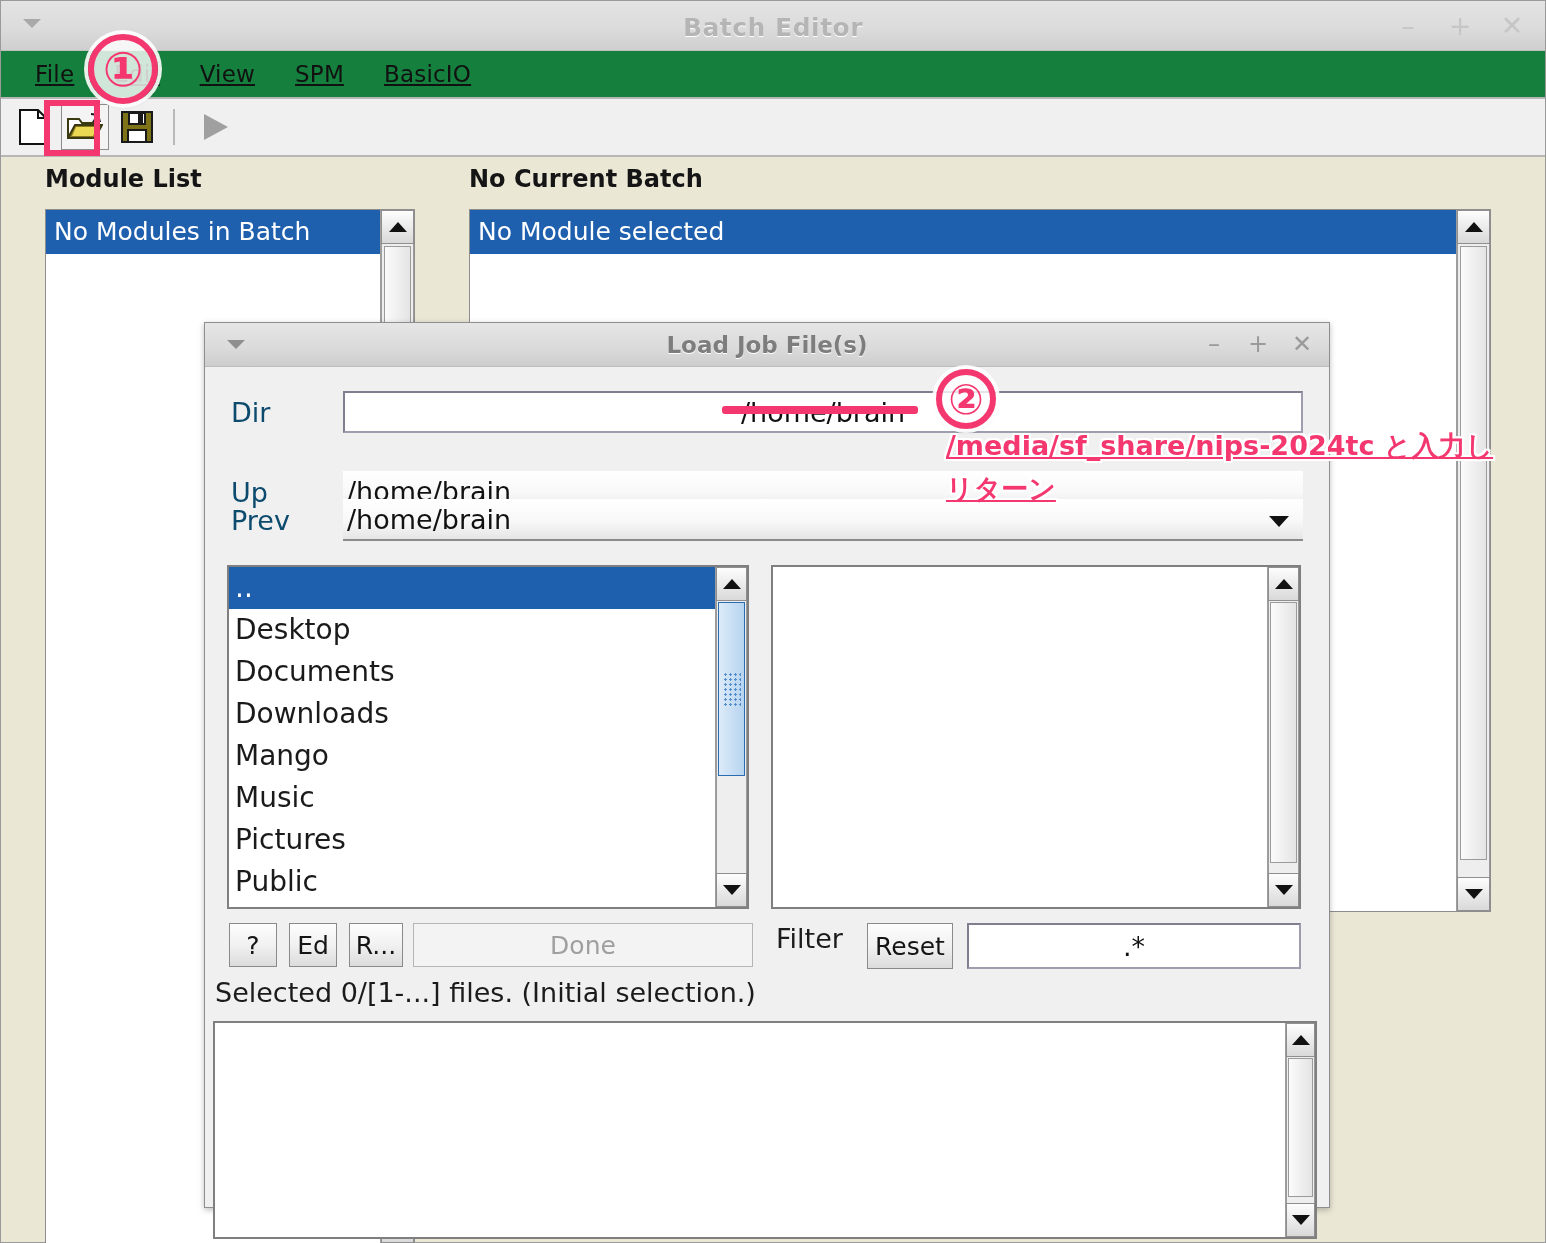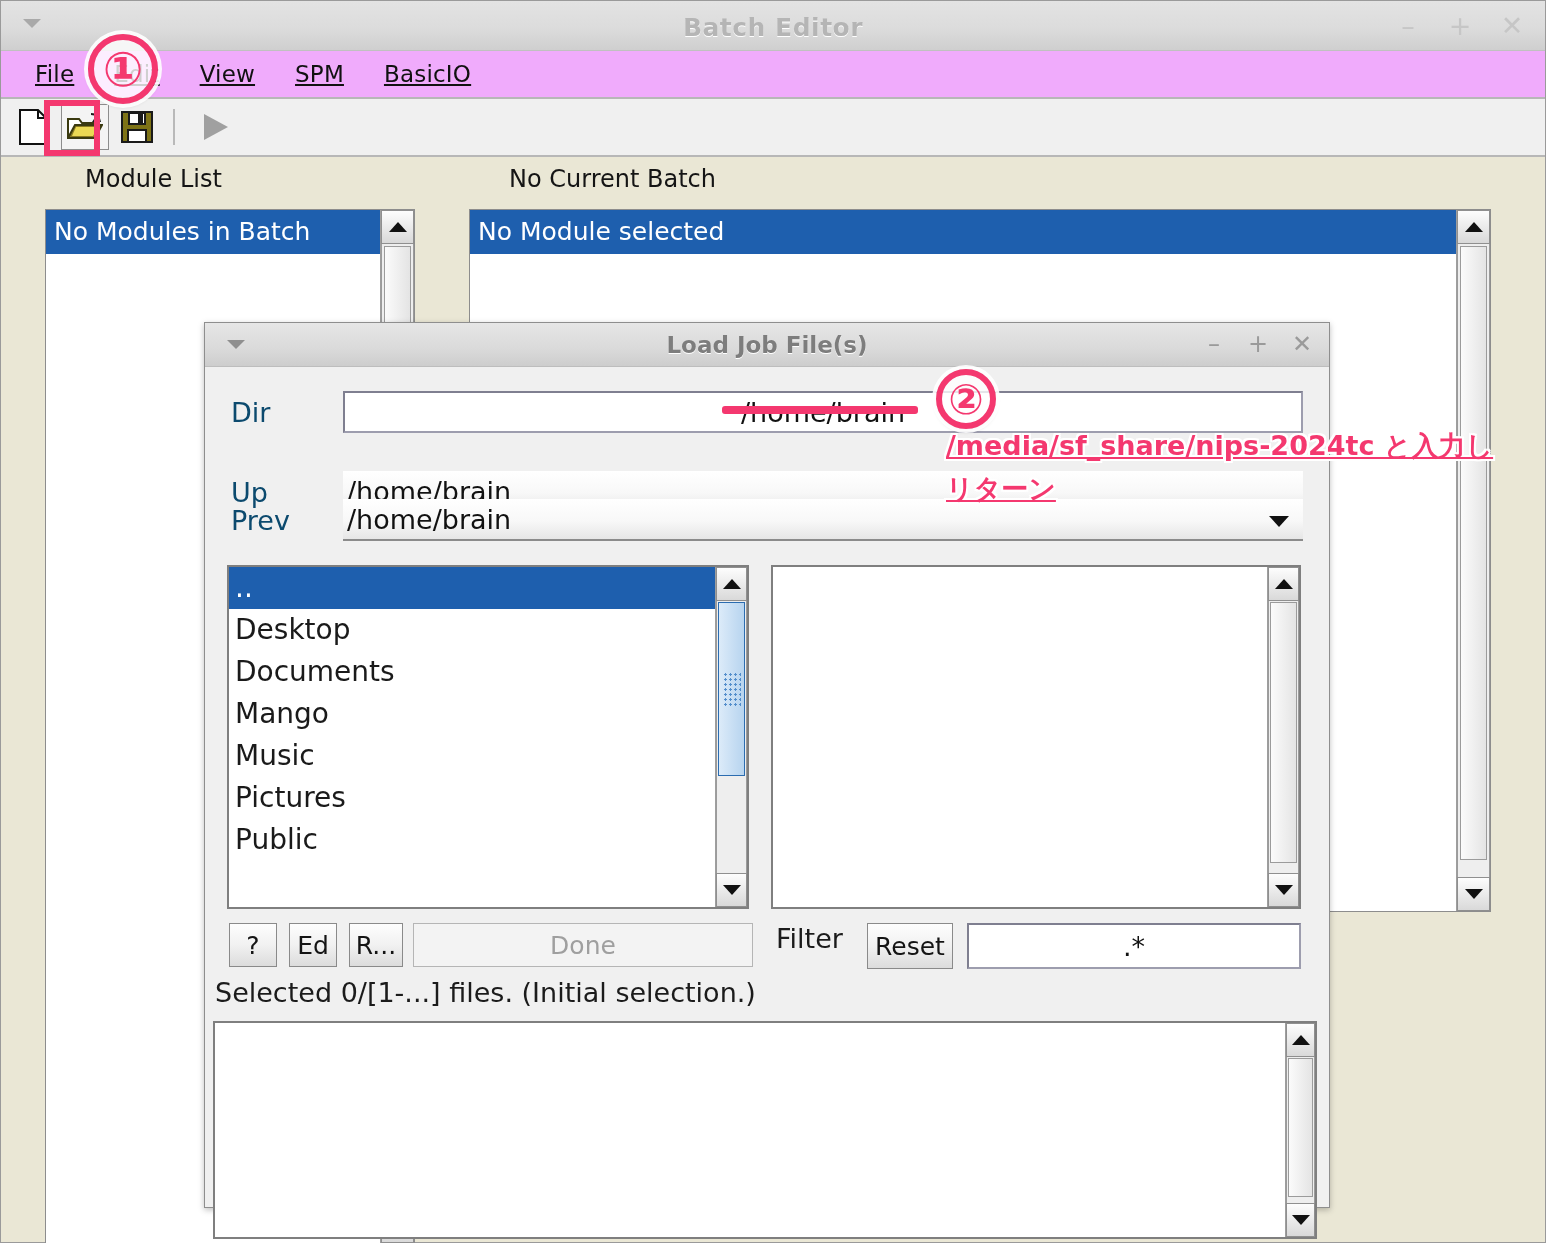--- a/index.html
+++ b/index.html
@@ -36,21 +36,21 @@
     font-size: 25px; font-weight: bold;
     text-shadow: 0 1px 0 #ffffff;
     letter-spacing: 0.5px;
   }
   .tb-controls { position: absolute; right: 20px; top: 10px; display: flex; gap: 26px; color: #c6c6c6; }
   .tb-ctrl { font-size: 27px; line-height: 30px; width: 26px; text-align: center; font-family: "DejaVu Sans", sans-serif; }
 
   
   .menubar {
     position: relative; height: 48px;
-    background: #f0abfc;
+    background: #15803d;
     border-bottom: 2px solid #b7b7b7;
     display: flex; align-items: center; padding-left: 14px;
   }
   .menu-item {
     font-size: 23px; color: #111; padding: 2px 20px; letter-spacing: 0.2px;
   }
   .menu-item u { text-decoration: underline; }
 
   
   .toolbar {
@@ -66,21 +66,21 @@
   }
   .tool-btn.framed {
     background: #f4f4f4;
     border: 1px solid #8d8d8d;
   }
   .tool-sep { width: 2px; height: 36px; background: #b9b9b9; margin: 0 16px 0 8px; }
 
   
   .mw-body { position: relative; height: calc(100% - 158px); }
   .mw-heading {
-    position: absolute; font-size: 24px; font-weight: normal; color: #151515; margin-left: 40px;
+    position: absolute; font-size: 24px; font-weight: bold; color: #151515;
   }
   #h-module-list { left: 44px; top: 8px; }
   #h-current-module { left: 468px; top: 8px; }
 
   .listbox {
     position: absolute;
     background: #ffffff;
     border: 1px solid #8d8d8d;
     display: flex;
   }
@@ -341,20 +341,21 @@
           <span>/home/brain</span>
           <span class="combo-arrow"></span>
         </span>
       </div>
 
       <div class="panel" style="left:22px; top:198px; width:522px; height:344px;">
         <div class="p-items">
           <div class="p-row sel">..</div>
           <div class="p-row">Desktop</div>
           <div class="p-row">Documents</div>
+          <div class="p-row">Downloads</div>
           <div class="p-row">Mango</div>
           <div class="p-row">Music</div>
           <div class="p-row">Pictures</div>
           <div class="p-row">Public</div>
         </div>
         <div class="vscroll" style="width:32px;">
           <div class="vs-btn">
               <span class="arrow-up"></span>
             </div>
           <div class="vs-track">

